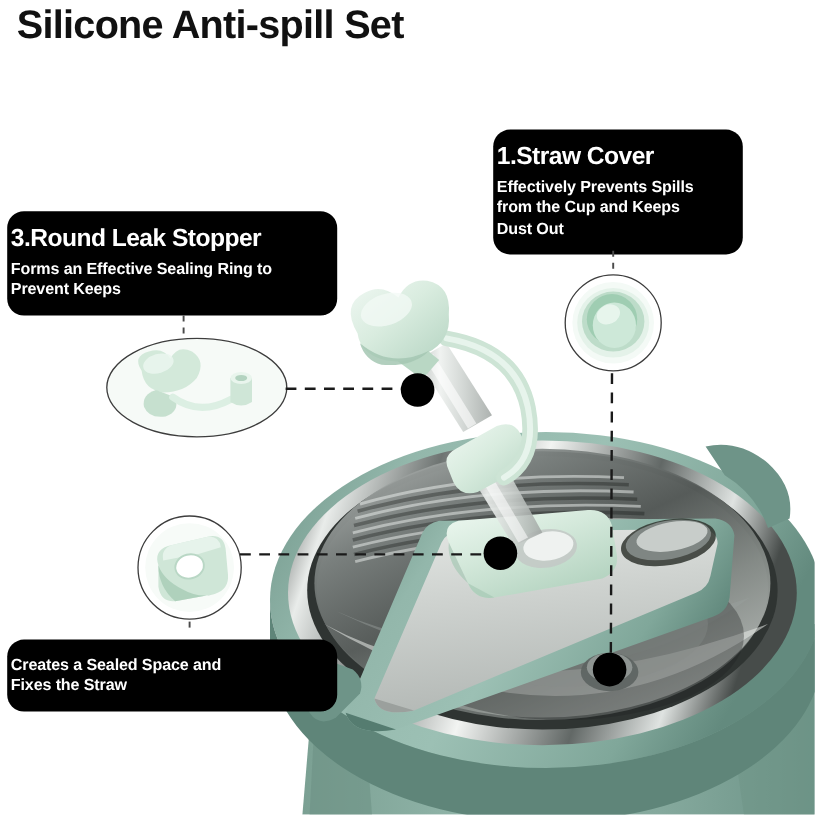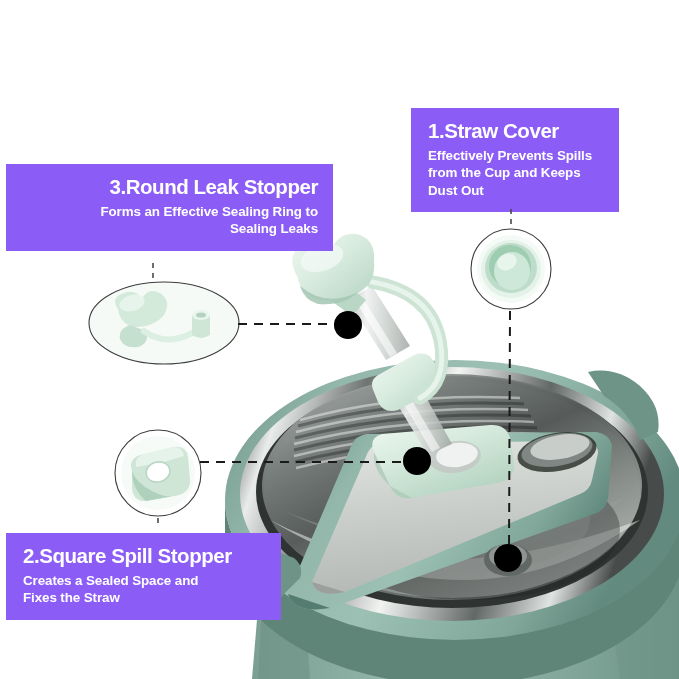--- a/index.html
+++ b/index.html
@@ -48,24 +48,24 @@
   #art-layer {
     position: absolute;
     left: 0; top: 0;
     width: 679px; height: 679px;
     z-index: 1;
   }
 
   
   .callout {
     position: absolute;
-    background: #8b5cf6;
-    border-radius: 0;
+    background: #000000;
+    border-radius: 14px;
     color: #ffffff;
-    padding: 12px 15px 13px 17px;
+    padding: 12px 15px 13px 3px;
     z-index: 5;
   }
   .callout-title {
     font-family: "Liberation Sans", sans-serif;
     font-weight: bold;
     font-size: 20.5px;
     line-height: 1.12;
     letter-spacing: -0.45px;
     color: #ffffff;
     margin: 0 0 4px 0;
@@ -76,21 +76,21 @@
     font-size: 13.4px;
     font-weight: bold;
     line-height: 1.30;
     letter-spacing: -0.1px;
     color: #ffffff;
     margin: 0;
     white-space: pre-line;
   }
 
   #callout-1 { left: 411px; top: 108px; width: 208px; }
-  #callout-3 { left: 6px;   top: 164px; width: 327px; text-align: right; }
+  #callout-3 { left: 6px;   top: 176px; width: 275px; }
   #callout-2 { left: 6px;   top: 533px; width: 275px; }
 
   
   .detail-bubble {
     position: absolute;
     z-index: 4;
   }
   #bubble-straw-cover { left: 470px; top: 228px; width: 82px; height: 82px; }
   #bubble-round-stopper { left: 88px; top: 281px; width: 152px; height: 84px; }
   #bubble-square-stopper { left: 114px; top: 429px; width: 88px; height: 88px; }
@@ -412,32 +412,32 @@
            L 32 72
            Q 20 73 18 60 Z" fill="#cfe6d7"></path>
   <path d="M 18 42 Q 18 60 32 72 L 65 66 Q 52 70 38 62 Q 22 54 18 42 Z" fill="#a9cdb7" opacity="0.85"></path>
   <path d="M 22 38 Q 20 28 30 25 L 60 18 Q 69 18 70 27 L 50 33 Q 32 36 22 38 Z" fill="#e6f3eb"></path>
 
   <ellipse cx="44" cy="43" rx="12" ry="10" transform="rotate(-14 44 43)" fill="#ffffff"></ellipse>
   <ellipse cx="44" cy="43" rx="12" ry="10" transform="rotate(-14 44 43)" fill="none" stroke="#b9d7c5" stroke-width="1.6"></ellipse>
 </svg>
 
 <div id="header">
+  <h1 id="page-title">Silicone Anti-spill Set</h1>
 </div>
 
 <div id="callout-1" class="callout">
   <p class="callout-title">1.Straw Cover</p>
   <p class="callout-body">Effectively Prevents Spills
 from the Cup and Keeps
 Dust Out</p>
 </div>
 
 <div id="callout-3" class="callout">
   <p class="callout-title">3.Round Leak Stopper</p>
   <p class="callout-body">Forms an Effective Sealing Ring to
-Sealing Leaks</p>
+Prevent Keeps</p>
 </div>
 
 <div id="callout-2" class="callout">
-  <p class="callout-title">2.Square Spill Stopper</p>
   <p class="callout-body">Creates a Sealed Space and
 Fixes the Straw</p>
 </div>
 
 </body></html>

